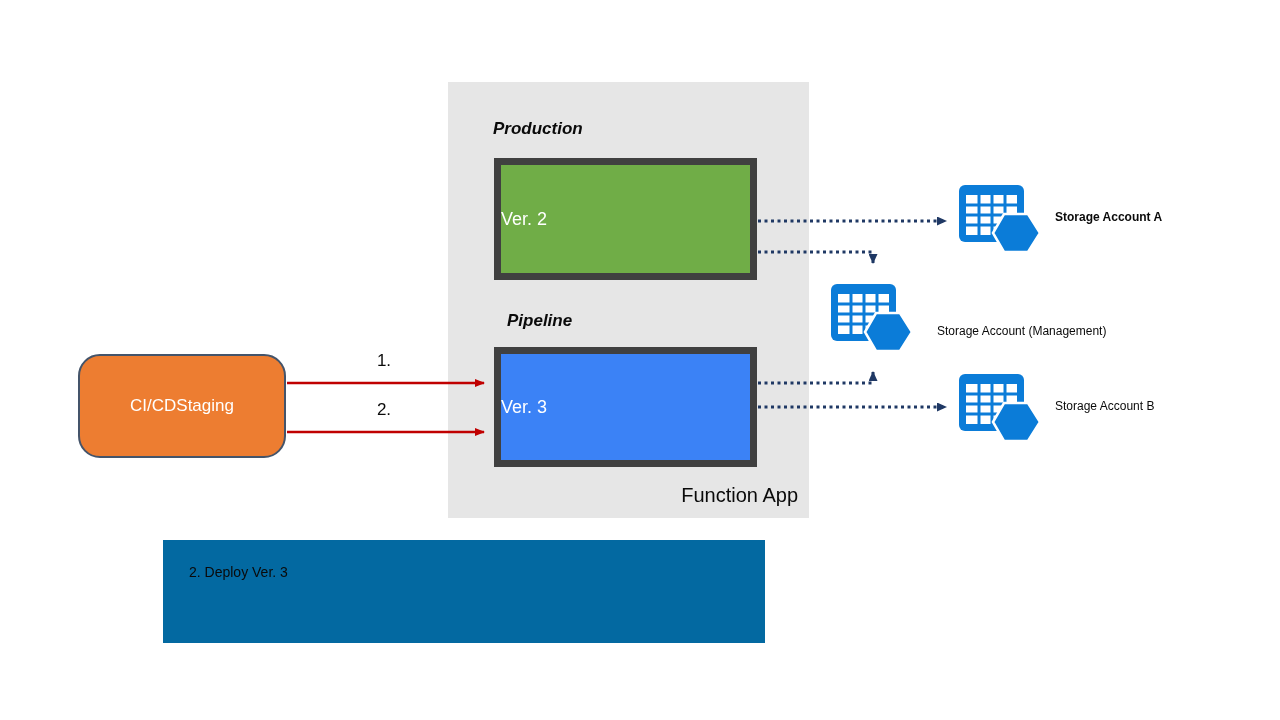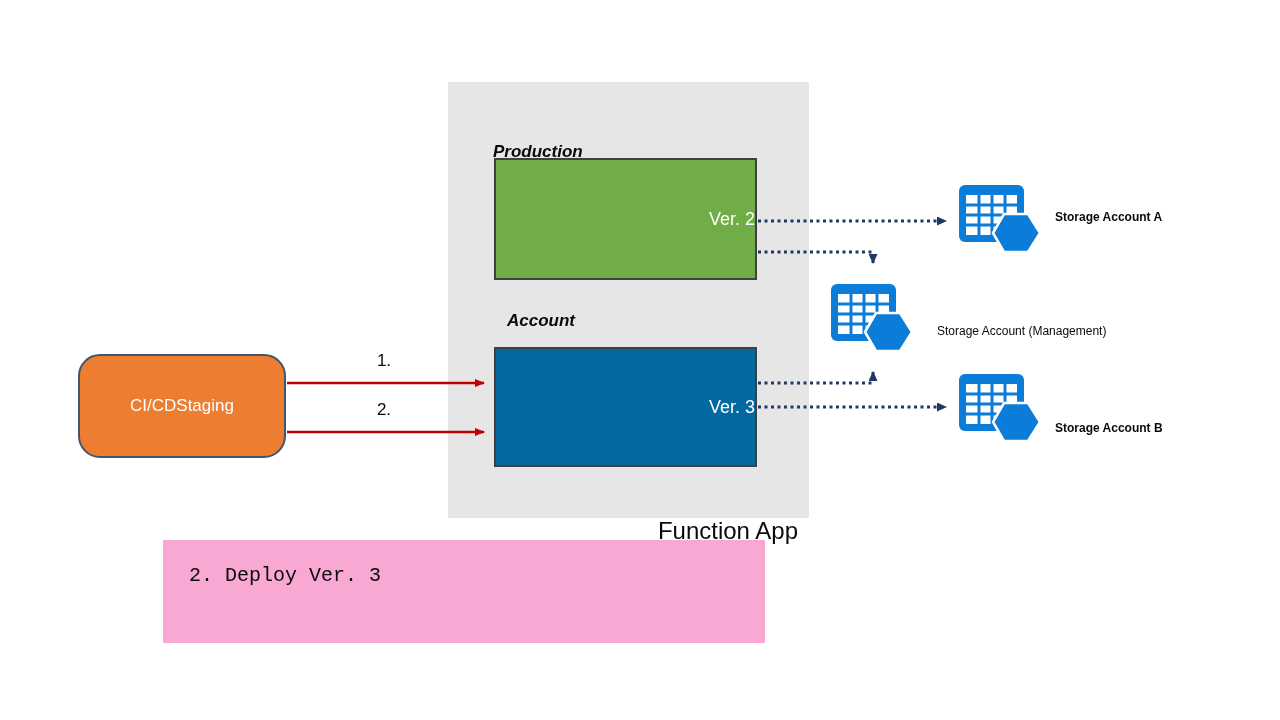--- a/index.html
+++ b/index.html
@@ -9,33 +9,33 @@
   .abs { position: absolute; }
 
   
   .fa-container {
     left: 448px; top: 82px; width: 361px; height: 436px;
     background: #E6E6E6;
   }
   .slot-title {
     font-size: 17px; font-weight: bold; font-style: italic; color: #0a0a0a;
   }
-  .prod-title { left: 493px; top: 119px; margin-top: 23px; }
+  .prod-title { left: 493px; top: 119px; }
   .stag-title { left: 507px; top: 311px; }
 
   .slot-box {
-    width: 263px; display: flex; align-items: center; justify-content: flex-end;
-    color: #ffffff; font-size: 18px; border: 2px solid #404040;
+    width: 263px; display: flex; align-items: center; justify-content: flex-start;
+    color: #ffffff; font-size: 18px; border: 7px solid #404040;
   }
   .prod-box { left: 494px; top: 158px; height: 122px; background: #70AD47; }
-  .stag-box { left: 494px; top: 347px; height: 120px; background: #0369a1; }
+  .stag-box { left: 494px; top: 347px; height: 120px; background: #3b82f6; }
 
   .fa-label {
     left: 560px; top: 484px; width: 238px; text-align: right;
-    font-size: 24px; color: #0a0a0a; margin-top: 33px;
+    font-size: 20px; color: #0a0a0a;
   }
 
   
   .pipeline-box {
     left: 78px; top: 354px; width: 208px; height: 104px;
     background: #ED7D31; border: 2px solid #44546A; border-radius: 22px;
     display: flex; flex-direction: row; align-items: center; justify-content: center;
     color: #ffffff; font-size: 17px; line-height: 1.55;
   }
 
@@ -46,44 +46,44 @@
 
   
   .storage-icon { width: 84px; height: 72px; }
   .icon-a { left: 958px; top: 184px; }
   .icon-mgmt { left: 830px; top: 283px; }
   .icon-b { left: 958px; top: 373px; }
 
   .storage-label { font-size: 12px; color: #0a0a0a; white-space: nowrap; }
   .label-a { left: 1055px; top: 210px; font-weight: bold; }
   .label-mgmt { left: 937px; top: 324px; }
-  .label-b { left: 1055px; top: 421px; font-weight: bold; }
+  .label-b { left: 1055px; top: 399px; font-weight: normal; }
 
   
   .note-box {
     left: 163px; top: 540px; width: 602px; height: 103px;
-    background: #f9a8d4; padding: 24px 0 0 26px;
-    font-size: 20px; color: #0a0a0a; font-family: Liberation Mono, monospace;
+    background: #0369a1; padding: 24px 0 0 26px;
+    font-size: 14px; color: #0a0a0a;
   }
 
   
   .arrow-layer { left: 0; top: 0; width: 1280px; height: 720px; pointer-events: none; }
 </style>
 </head>
 <body>
 
 <div class="abs fa-container"></div>
 
 <div class="abs slot-title prod-title">Production</div>
 
 <div class="abs slot-box prod-box">
   <span>Ver. 2</span>
 </div>
 
-<div class="abs slot-title stag-title">Account</div>
+<div class="abs slot-title stag-title">Pipeline</div>
 
 <div class="abs slot-box stag-box">
   <span>Ver. 3</span>
 </div>
 
 <div class="abs fa-label">Function App</div>
 
 <div class="abs pipeline-box">
   <span>CI/CD</span>
   <span>Staging</span>

